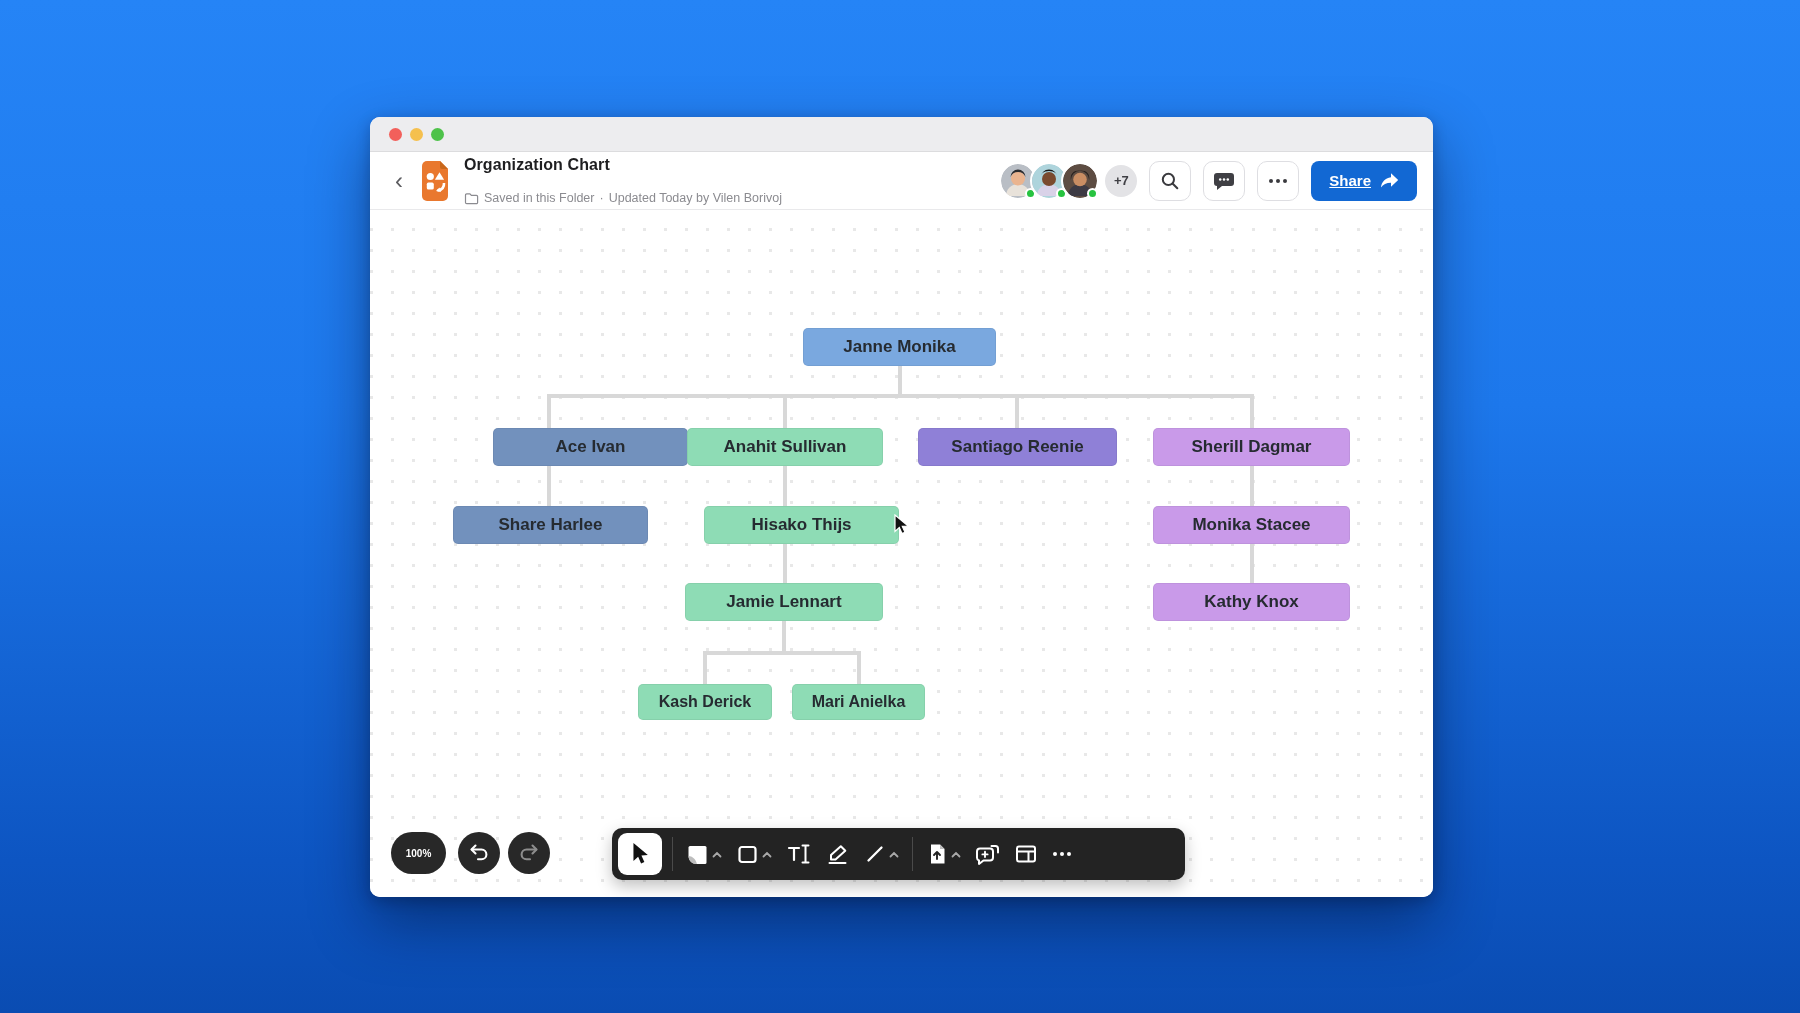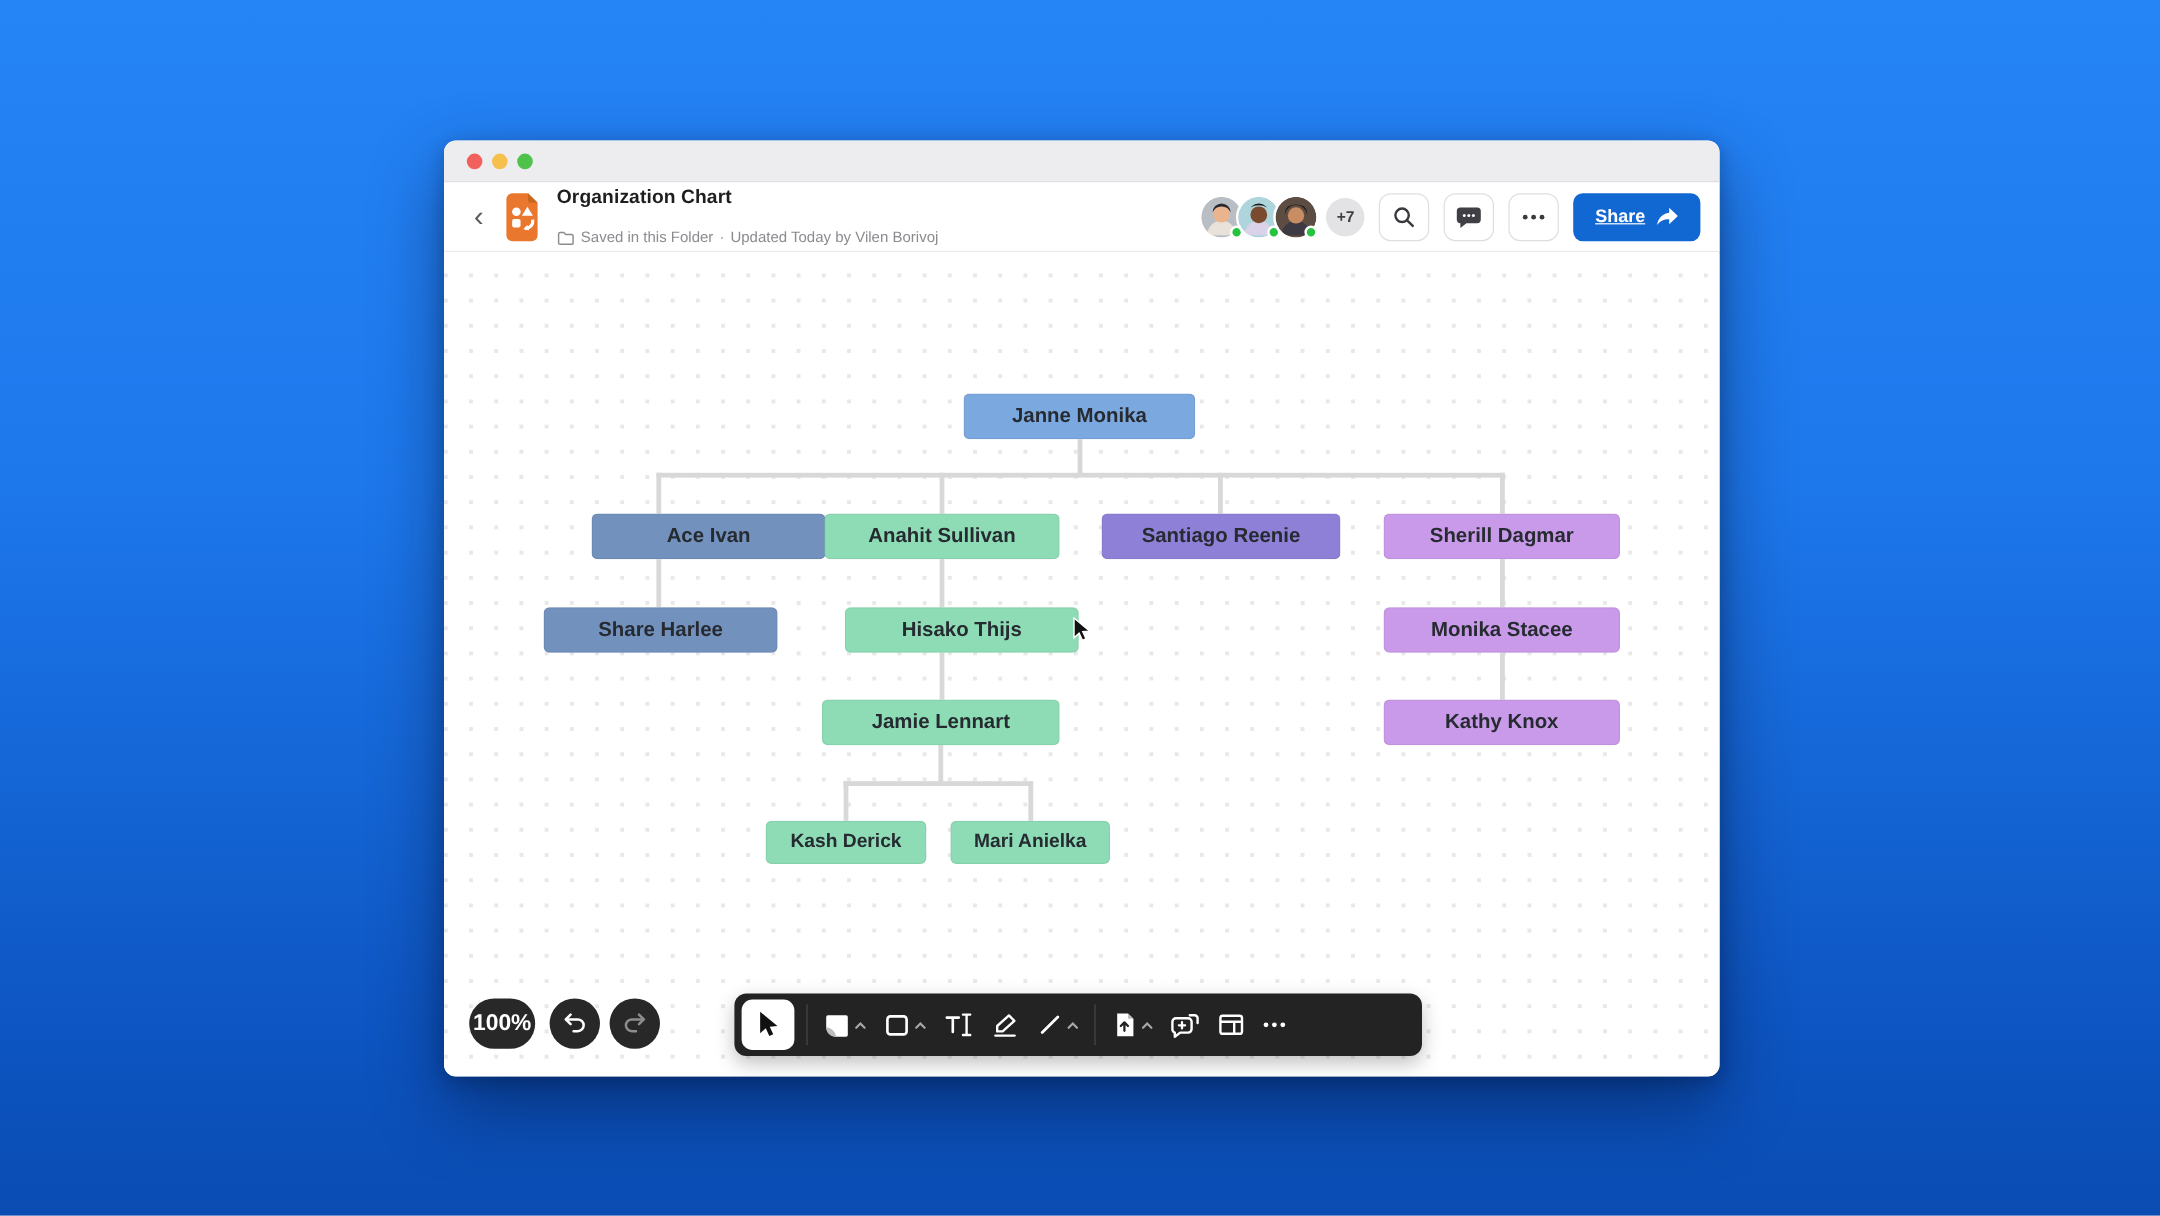--- a/index.html
+++ b/index.html
@@ -52,21 +52,21 @@
   .canvas { position:absolute; left:0; top:94px; right:0; bottom:0; background:#fff;
     background-image:radial-gradient(circle,#e8e8e8 1.8px,transparent 2px);
     background-size:21px 21px; background-position:12px 8px; }
   .node { position:absolute; height:38px; border-radius:5px; display:flex; align-items:center;
     justify-content:center; font-size:17px; font-weight:700; color:#262b31;
     border:1px solid rgba(0,0,0,.05); cursor:pointer; }
   .conn { position:absolute; background:#d8d8d8; }
   
   .pill { position:absolute; background:#282828; color:#fff; border-radius:22px;
     display:flex; align-items:center; justify-content:center; cursor:pointer; }
-  .zoom-pill { left:21px; top:621px; width:55px; height:42px; font-size:19px; font-weight:700; }
+  .zoom-pill { left:21px; top:621px; width:55px; height:42px; font-size:10px; font-weight:700; }
   .circle-btn { position:absolute; top:621px; width:42px; height:42px; border-radius:50%;
     background:#282828; display:flex; align-items:center; justify-content:center; cursor:pointer; }
   .toolbar { position:absolute; left:242px; top:617px; width:573px; height:52px;
     background:#232323; border-radius:10px; display:flex; align-items:center;
     padding:0 6px; box-shadow:0 6px 16px rgba(0,0,0,.25); }
   .tool { display:flex; align-items:center; justify-content:center; height:42px;
     padding:0 7px; cursor:pointer; }
   .tool.active { background:#fff; border-radius:9px; width:44px; padding:0; margin-right:4px; }
   .tb-divider { width:1px; height:34px; background:#4a4a4a; margin:0 6px; }
   .caret { margin-left:3px; display:flex; }

